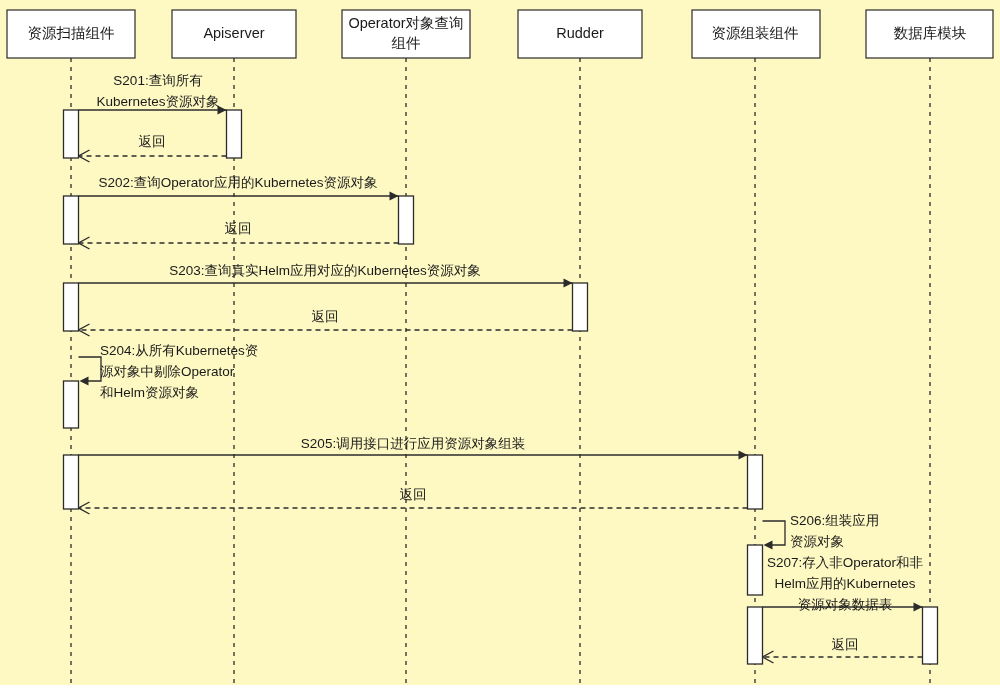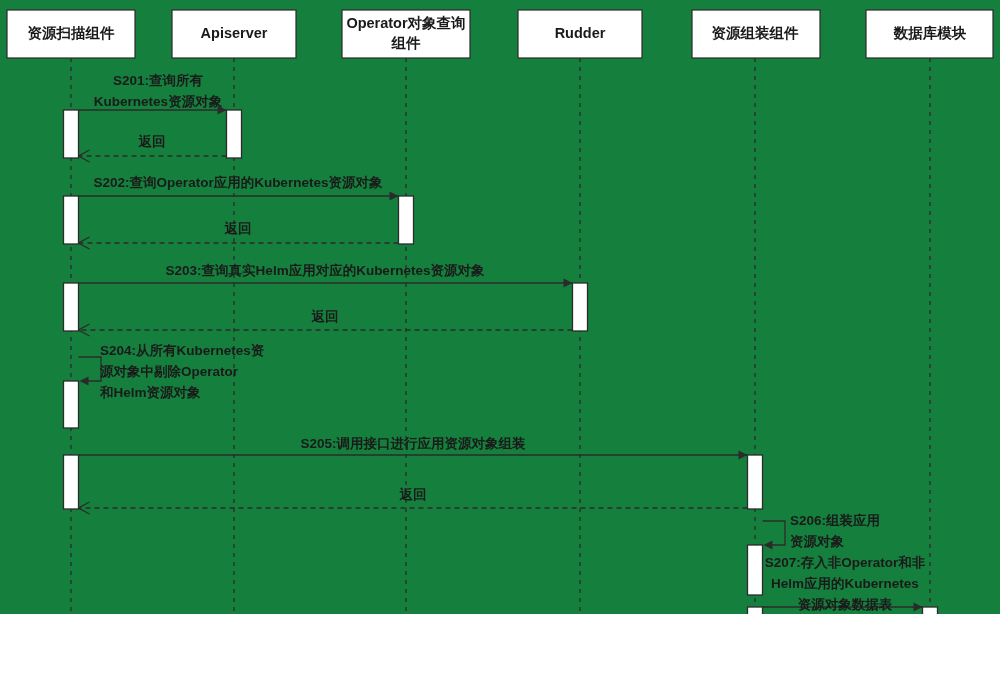--- a/index.html
+++ b/index.html
@@ -7,24 +7,23 @@
     margin: 0;
     padding: 0;
     background: #ffffff;
   }
   body {
     font-family: "Liberation Sans", "DejaVu Sans", sans-serif;
   }
   #diagram-root {
     position: relative;
     width: 1000px;
-    height: 614px;
-    background: #15803d;
+    height: 685px;
+    background: #fef9c3;
     overflow: hidden;
-    font-weight: bold;
   }
   svg.diagram-canvas {
     position: absolute;
     left: 0;
     top: 0;
     width: 1000px;
     height: 695px;
     display: block;
   }
   .lifeline-box-rect {

